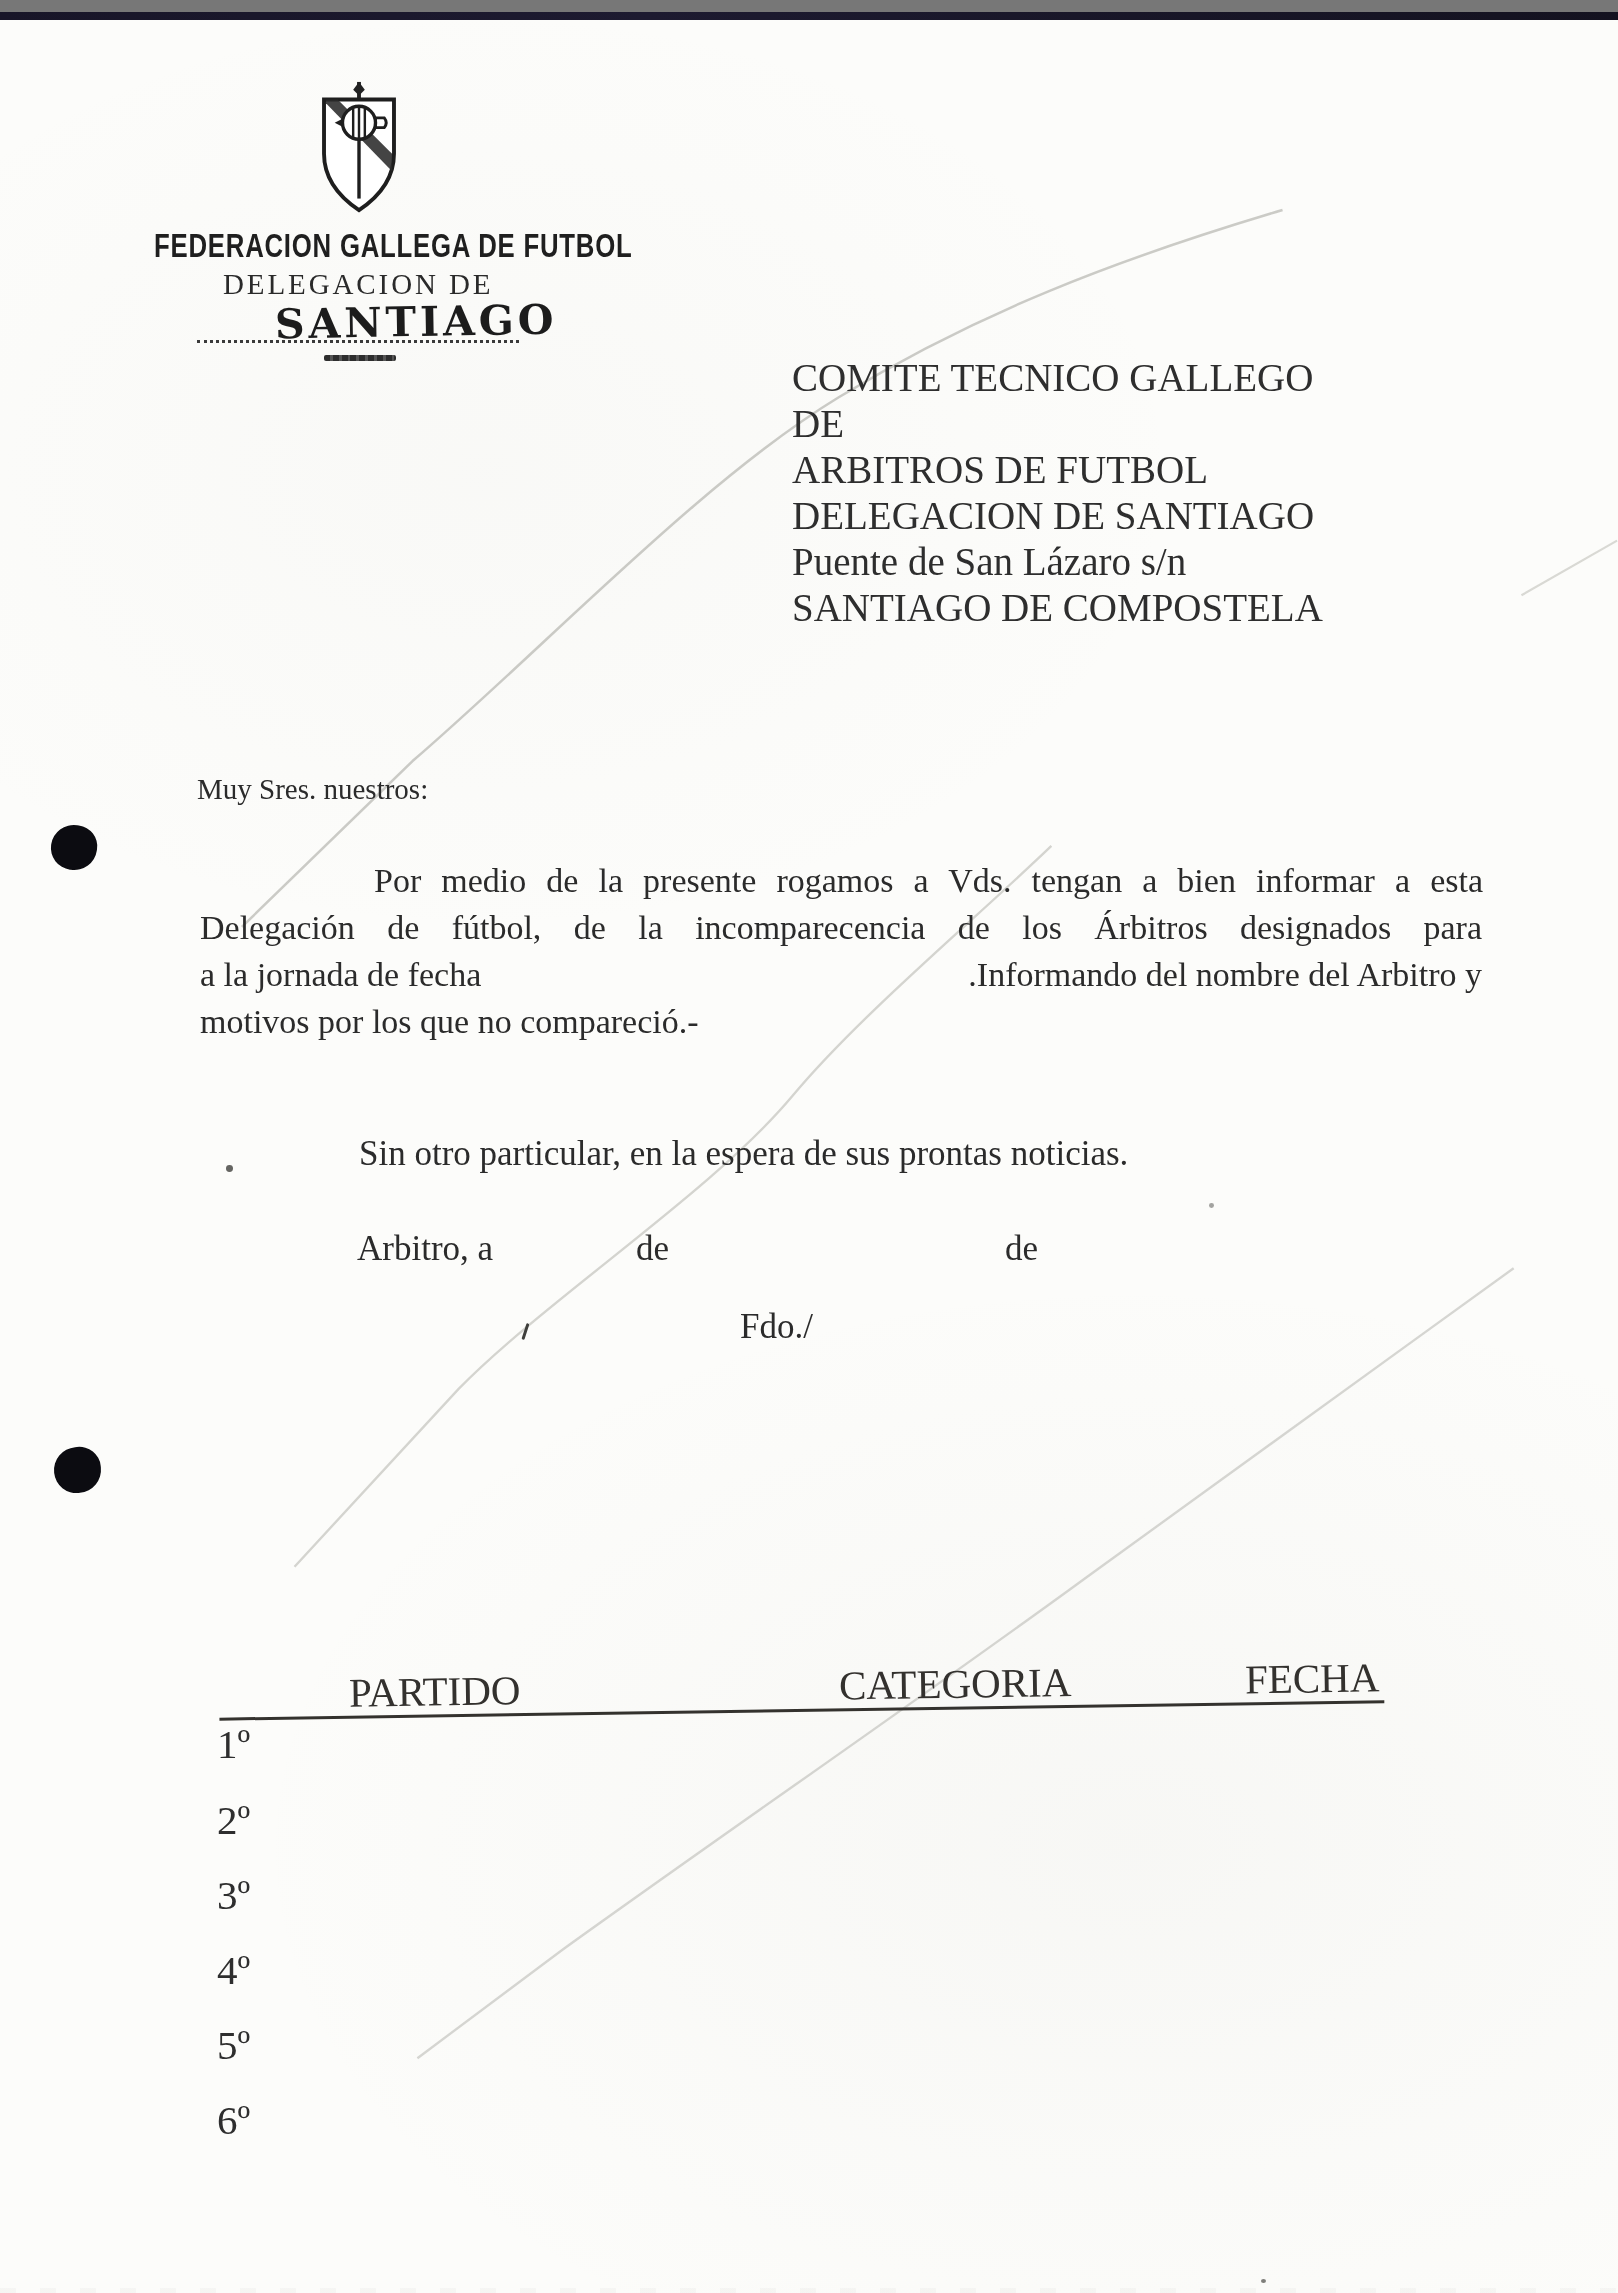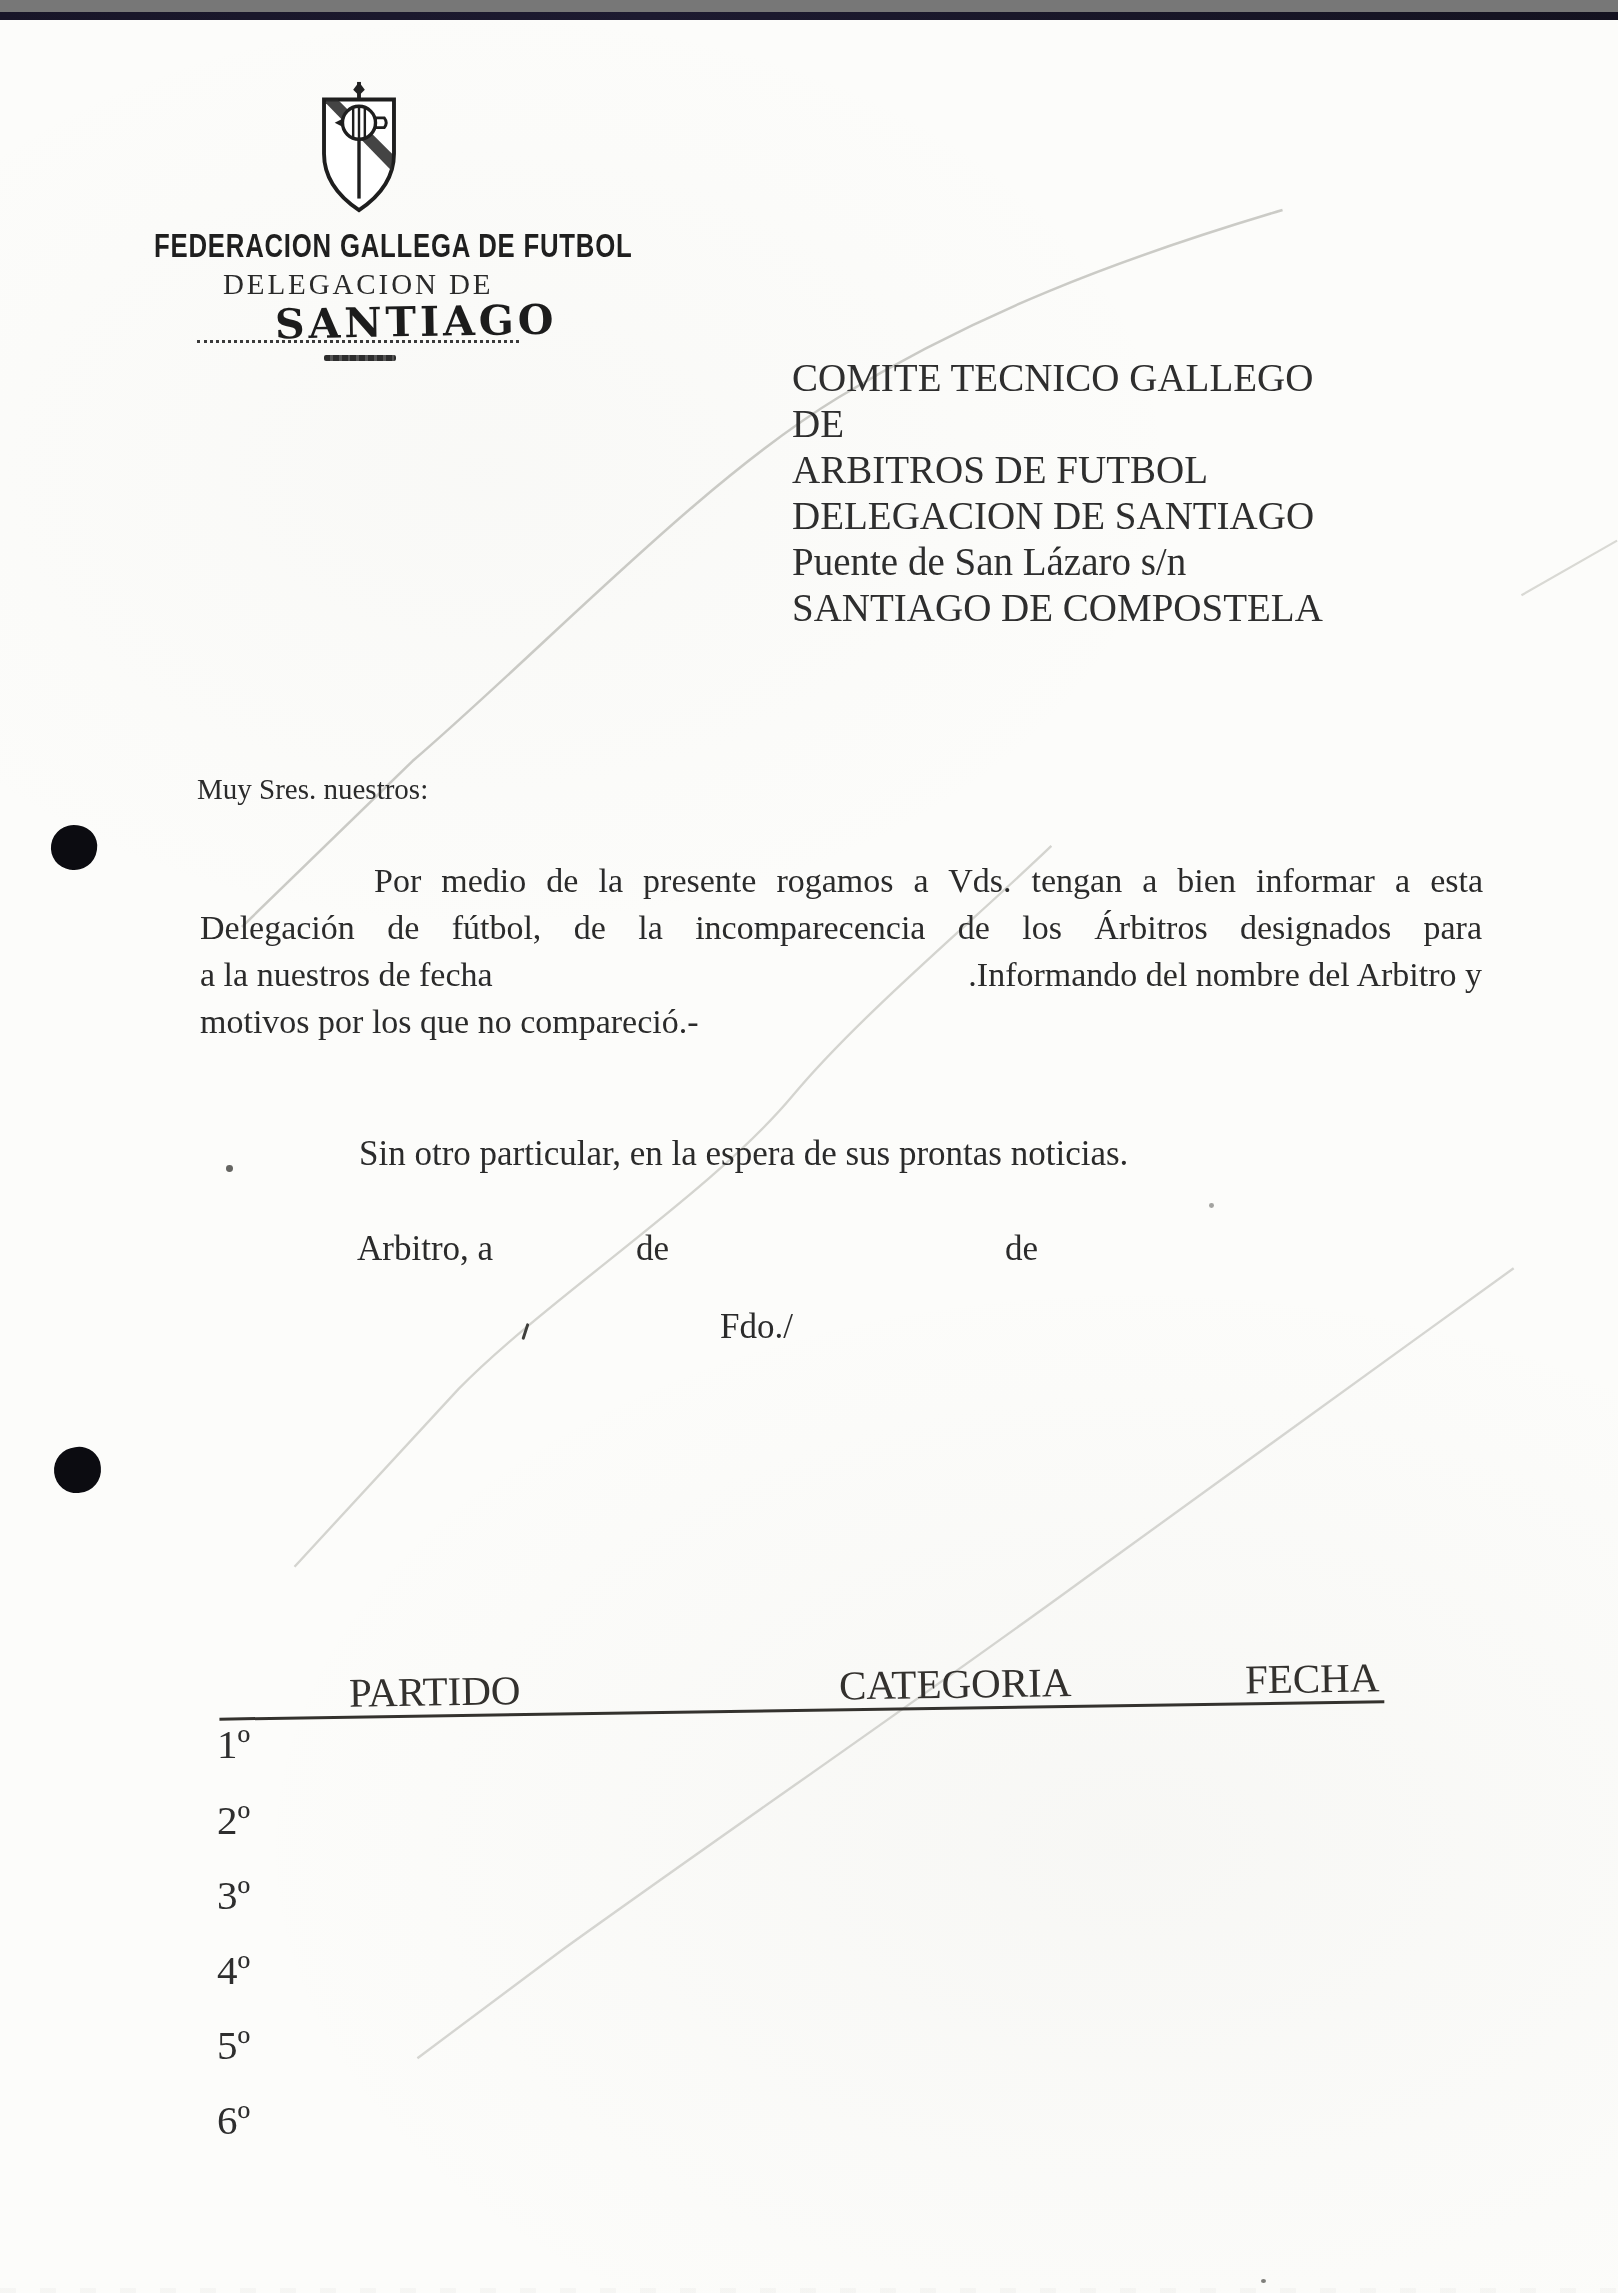--- a/index.html
+++ b/index.html
@@ -55,21 +55,21 @@
   .para{left:200px;top:845px;width:1282px;font-size:34px;color:#2b2b2b;}
   .para .ln{height:47px;line-height:47px;text-align:justify;text-align-last:justify;white-space:nowrap;}
   .para .ln.indent{padding-left:174px;width:1109px;}
   .para .ln.split{display:flex;justify-content:space-between;text-align:left;text-align-last:auto;}
   .para .ln.plain{text-align:left;text-align-last:auto;}
 
   .closing{left:359px;top:1122px;font-size:35px;white-space:nowrap;}
 
   .dateline{top:1217px;font-size:35px;white-space:nowrap;}
   .d1{left:357px;} .d2{left:636px;} .d3{left:1005px;}
-  .fdo{left:720px;top:1295px;font-size:35px;white-space:nowrap;}
+  .fdo{left:740px;top:1295px;font-size:35px;white-space:nowrap;}
 
   
   .thead{
     left:219px;top:1646px;width:1165px;height:51px;
     transform:rotate(-0.85deg);transform-origin:center;
     border-bottom:3.9px solid #34322e;
   }
   .thead .h{position:absolute;top:3.9px;font-size:41px;color:#33312e;white-space:nowrap;}
   .h-partido{left:130px;} .h-categoria{left:620px;} .h-fecha{left:1026px;}
   .rownum{left:217px;font-size:41px;color:#2e2e2e;}
@@ -127,21 +127,21 @@
     <div>SANTIAGO DE COMPOSTELA</div>
   </div>
 
 
   <div class="abs salutation">Muy Sres. nuestros:</div>
 
   <div class="abs para">
     <div class="ln indent">Por medio de la presente  rogamos a Vds. tengan a bien informar a esta</div>
     <div class="ln">Delegación de fútbol, de la incomparecencia de los Árbitros designados para</div>
     <div class="ln split">
-      <span>a la nuestros de fecha</span>
+      <span>a la jornada de fecha</span>
       <span></span>
       <span>.Informando del nombre del Arbitro y</span>
     </div>
     <div class="ln plain">motivos por los que no compareció.-</div>
   </div>
 
   <div class="abs closing">Sin otro particular, en la espera de sus prontas noticias.</div>
 
   <div class="abs dateline d1">Arbitro, a</div>
   <div class="abs dateline d2">de</div>

